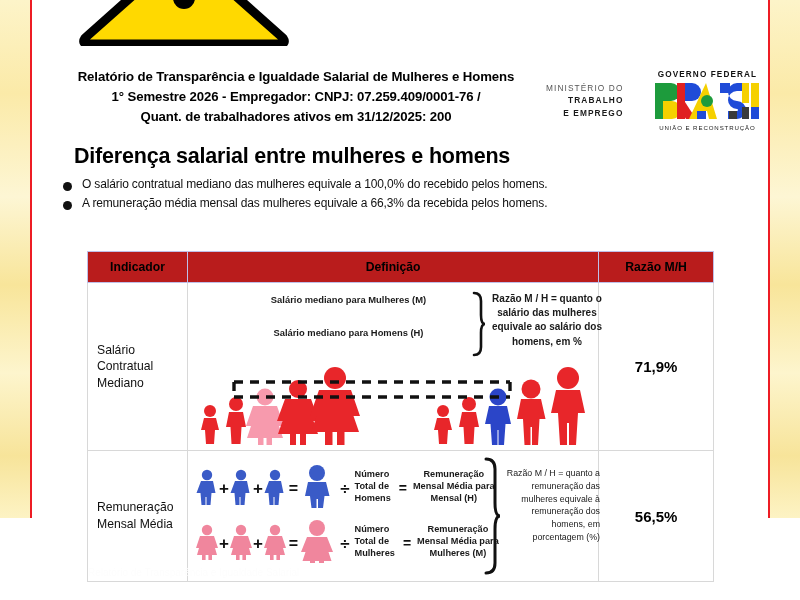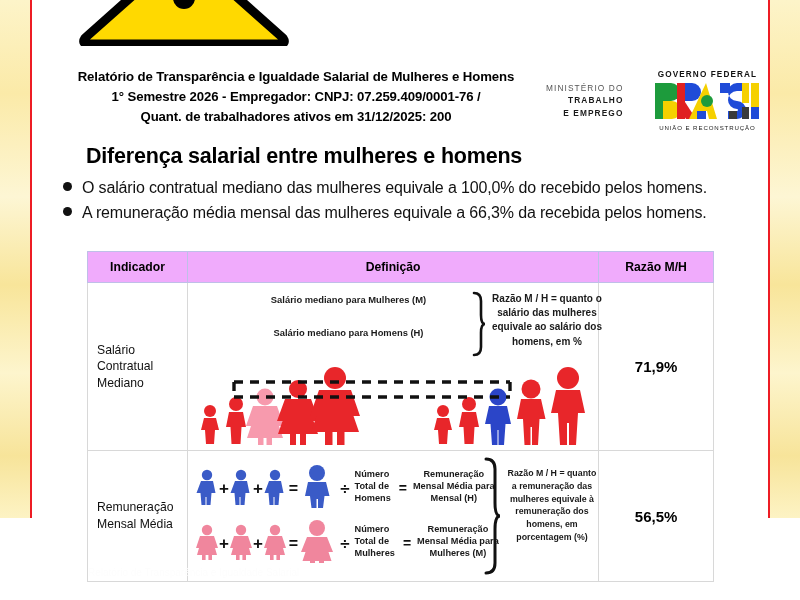--- a/index.html
+++ b/index.html
@@ -77,48 +77,48 @@
     font-size: 8.2px; font-weight: bold; letter-spacing: 1.1px; color: #111;
     margin-bottom: 2px;
   }
   .gov-logo .ur {
     font-size: 6.1px; letter-spacing: 0.9px; color: #222; margin-top: 3px;
   }
   .gov-logo svg { display: block; margin: 0 auto; }
 
   
   .headline {
-    position: absolute; left: 86px; top: 144px;
+    position: absolute; left: 74px; top: 144px;
     font-size: 21.5px; font-weight: bold; color: #000;
     letter-spacing: -0.2px;
   }
   .bullets {
     position: absolute; left: 63px; top: 175px;
     width: 700px;
   }
   .bullet {
     display: flex; align-items: flex-start;
-    font-size: 16px; color: #111; line-height: 1.58;
+    font-size: 12px; color: #111; line-height: 1.58;
     letter-spacing: -0.15px;
   }
   .bullet .dot {
     width: 9px; height: 9px; border-radius: 50%;
     background: #111; margin: 7px 10px 0 0; flex: 0 0 auto;
   }
 
   
   .tbl {
     position: absolute; left: 87px; top: 251px;
     width: 627px;
     border-collapse: collapse;
     border: 1px solid #d0d0d0;
   }
   .tbl td, .tbl th { border: 1px solid #d8d8d8; vertical-align: middle; }
   .tbl thead th {
-    background: #f0abfc;
+    background: #b91c1c;
     color: #000;
     font-size: 12.2px; font-weight: bold;
     padding: 8px 4px;
     border-color: #bfbfe8;
   }
   .col-ind { width: 100px; }
   .col-def { width: 412px; }
   .col-raz { width: 115px; }
 
   .cell-ind {
@@ -173,21 +173,21 @@
   }
   .smalltxt {
     font-size: 9.2px; font-weight: bold; color: #1a1a1a; line-height: 1.32;
   }
   .smalltxt.c { text-align: center; }
   .brace2 {
     position: absolute; left: 296px; top: 6px; width: 17px; height: 118px;
   }
   .def2-note {
     position: absolute; left: 316px; top: 16px; width: 96px;
-    text-align: center; font-size: 8.8px; font-weight: bold;
+    text-align: right; font-size: 8.8px; font-weight: normal;
     color: #1a1a1a; line-height: 1.45;
   }
 
   .ghost {
     position: absolute; left: 88px; top: 566px; width: 620px;
     font-size: 10px; color: #fdfdfd; line-height: 1.35;
     user-select: none;
   }
 </style>
 </head>

